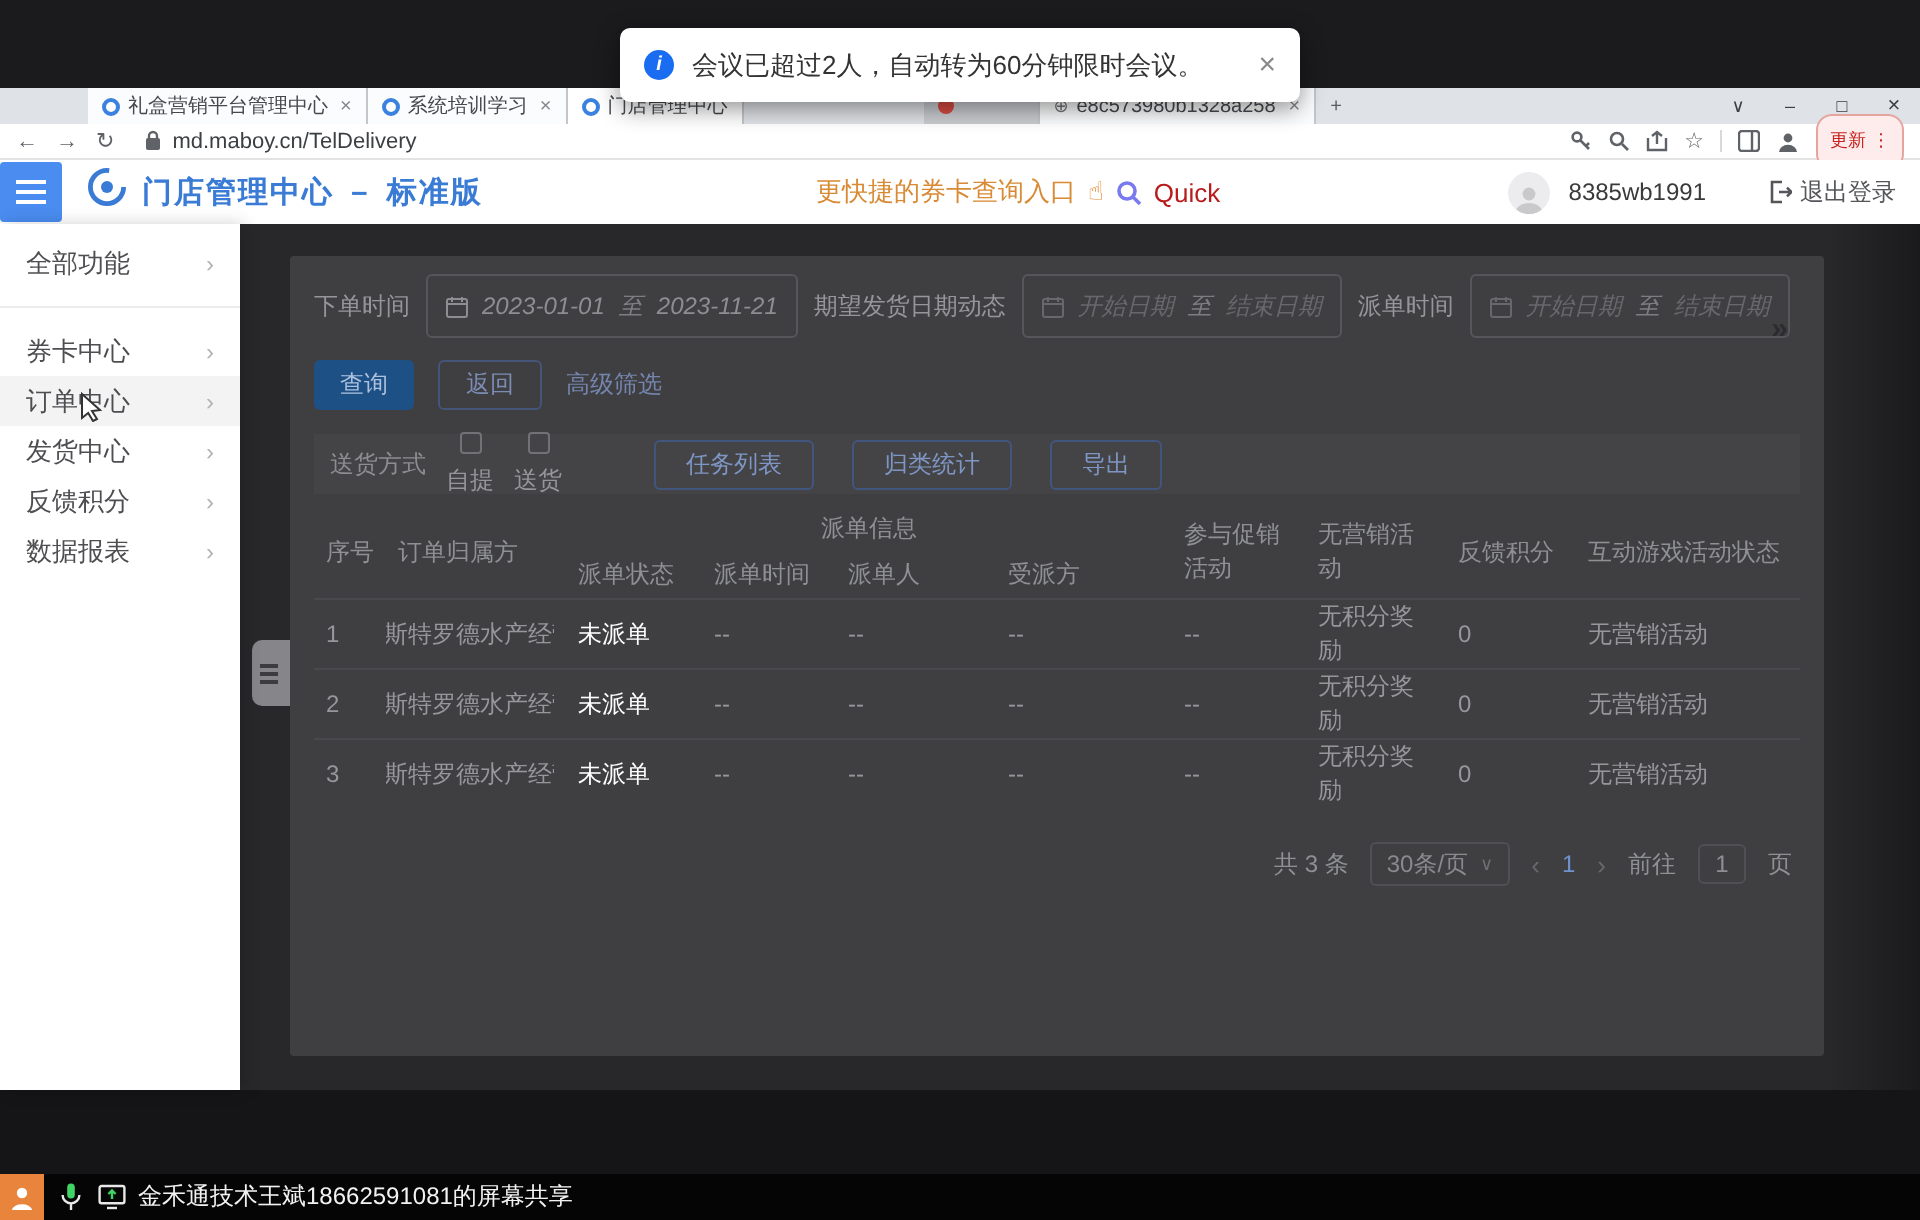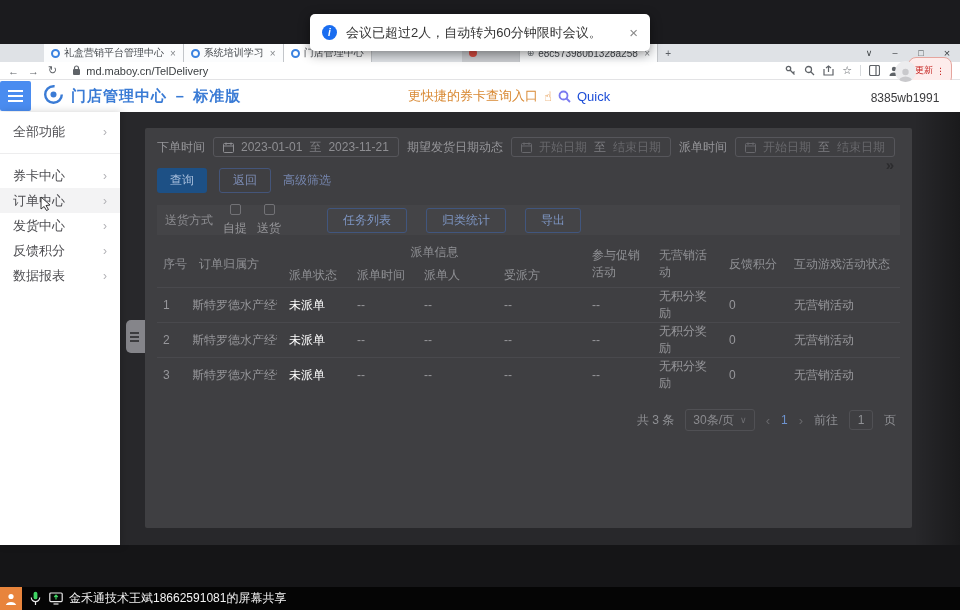--- a/index.html
+++ b/index.html
@@ -47,22 +47,22 @@
   
   .appheader { height:32px; background:#fff; display:flex; align-items:center; position:relative; }
   .burger { width:31px; height:30px; background:#4a8cf0; margin:1px 0 1px 0; border-radius:2px;
     display:flex; flex-direction:column; justify-content:center; align-items:center; gap:3px; flex:none; }
   .burger i { display:block; width:15px; height:2px; background:#fff; }
   .applogo { margin-left:12px; flex:none; }
   .apptitle { margin-left:7px; font-size:15px; font-weight:bold; color:#3a7bd5; letter-spacing:1px; white-space:nowrap; }
   .quickgrp { position:absolute; left:408px; display:flex; align-items:center; gap:6px; }
   .quicklink { font-size:13px; color:#d98a35; }
   .hand { color:#e0862c; font-size:13px; }
-  .quickword { font-size:13px; color:#1d4ed8; }
-  .hdr-right { margin-left:auto; display:flex; align-items:center; gap:9px; padding-right:12px;flex-direction:column; }
+  .quickword { font-size:13px; color:#b91c1c; }
+  .hdr-right { margin-left:auto; display:flex; align-items:center; gap:9px; padding-right:12px; }
   .avatar { width:21px; height:21px; border-radius:50%; background:#ececee; display:flex; align-items:flex-end; justify-content:center; overflow:hidden; }
   .uname { font-size:12px; color:#3a3a3c; }
   .logout { display:flex; align-items:center; gap:4px; font-size:12px; color:#55565a; margin-left:22px; }
 
   
   .main { height:433px; display:flex; position:relative; }
   .sidebar { width:120px; background:#fff; box-shadow:2px 0 8px rgba(0,0,0,.18); z-index:5; position:relative; padding-top:7px; }
   .side-item { height:25px; display:flex; align-items:center; padding:0 13px; font-size:13px; color:#4e4e52; }
   .side-item .chev { margin-left:auto; color:#b2b2b6; font-size:12px; }
   .side-item.hover { background:#f3f3f4; }
@@ -76,21 +76,21 @@
   .panel-handle { position:absolute; left:6px; top:208px; width:21px; height:33px; background:#85858a;
     border-radius:5px 0 0 5px; display:flex; flex-direction:column; justify-content:center; gap:2px; padding-left:4px; z-index:1; }
   .panel-handle i { width:9px; height:2px; background:#3c3c3f; display:block; }
 
   .modal { position:absolute; left:25px; top:16px; width:767px; height:400px; background:#3f3f42;
     border-radius:2px; z-index:2; padding:9px 12px; }
   .expand { position:absolute; right:18px; top:28px; color:#2c2c2e; font-size:15px; font-weight:bold; }
 
   .filters { display:flex; align-items:center; gap:8px; font-size:12px; color:#96969a; white-space:nowrap; }
   .datebox { display:inline-flex; align-items:center; gap:7px; border:1px solid #56565b; border-radius:3px;
-    height:20px; padding:0 9px; }
+    height:32px; padding:0 9px;font-style:italic; }
   .datebox .val { color:#8e8e92; }
   .datebox .ph { color:#68686c; }
   .datebox .sep { color:#7e7e82; }
   .cal { flex:none; }
 
   .btnrow { display:flex; align-items:center; gap:12px; margin-top:11px; }
   .btn-primary { background:#1d5085; color:#abc1de; font-size:12px; border:none; border-radius:3px; height:25px; padding:0 13px; }
   .btn-ghost { background:transparent; color:#7c8cb4; font-size:12px; border:1px solid #44557a; border-radius:3px; height:25px; padding:0 13px; }
   .link-adv { font-size:12px; color:#7585ad; }
 

